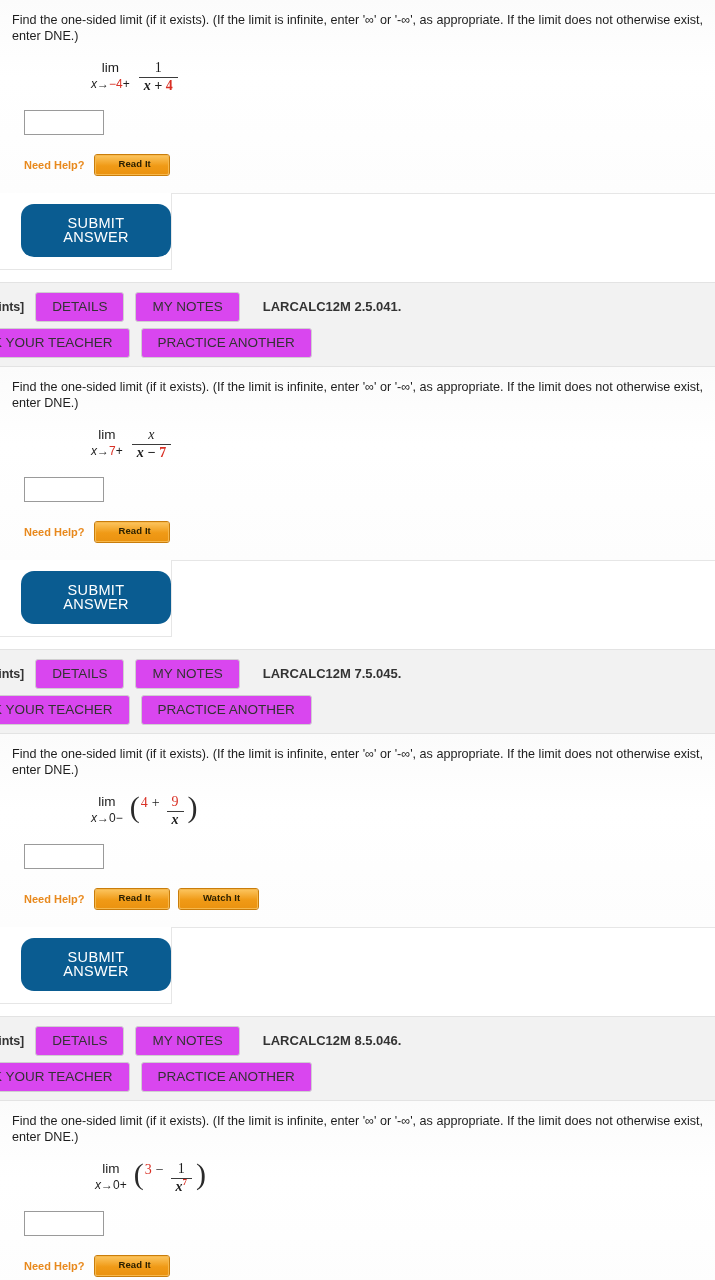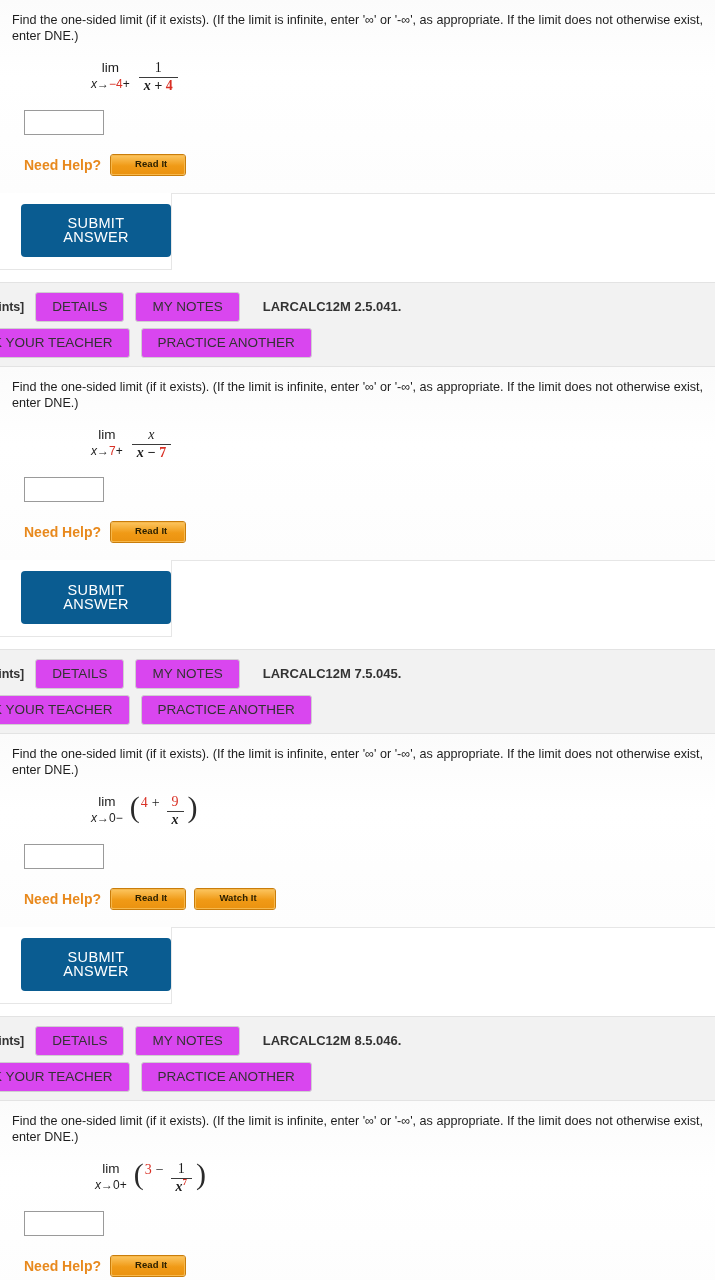--- a/index.html
+++ b/index.html
@@ -155,21 +155,21 @@
   
   .needhelp {
     display: flex;
     align-items: center;
     gap: 10px;
     padding: 20px 0 0 78px;
     padding-bottom: 18px;
   }
   .needhelp-label {
     color: #e8891d;
-    font-size: 14px;
+    font-size: 11px;
     font-weight: bold;
   }
   .helpbtn {
     font-family: "Liberation Sans", sans-serif;
     font-size: 9.5px;
     font-weight: bold;
     color: #2b2000;
     background: linear-gradient(#fbc25a, #f09a16 55%, #eb9310);
     border: 1px solid #f7b84b;
     outline: 1px solid #c97d0b;
@@ -210,21 +210,21 @@
   }
   .submit-btn {
     display: block;
     margin-left: 74px;
     background: #0a5c91;
     color: #ffffff;
     font-family: "Liberation Sans", sans-serif;
     font-size: 14.5px;
     letter-spacing: 0.35px;
     border: none;
-    border-radius: 4px;
+    border-radius: 13px;
     padding: 12px 18px 12px 18px;
     cursor: pointer;
     line-height: 1;
   }
 
   
   .qcard-shade {
     background: linear-gradient(180deg, #fbfbfb 0%, #ffffff 40%, #fdfdfd 100%);
   }
 </style>

